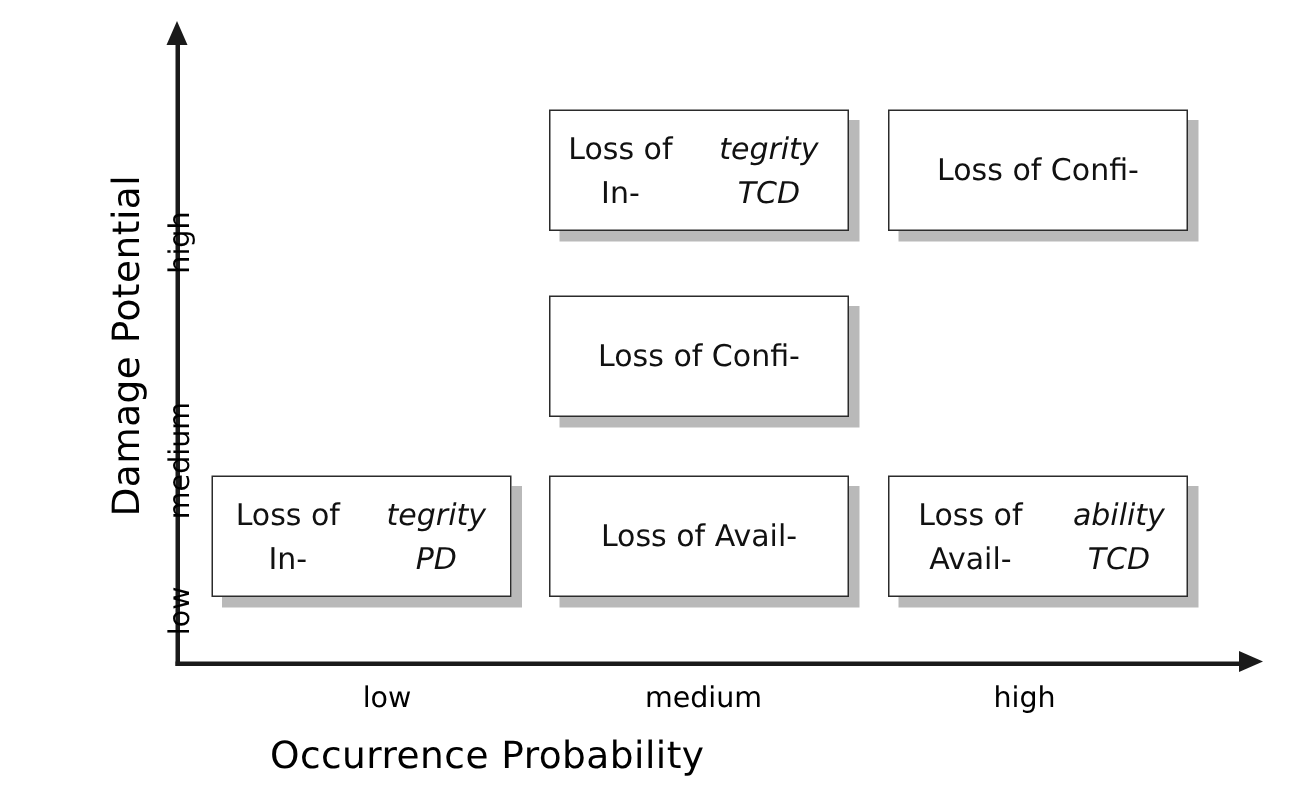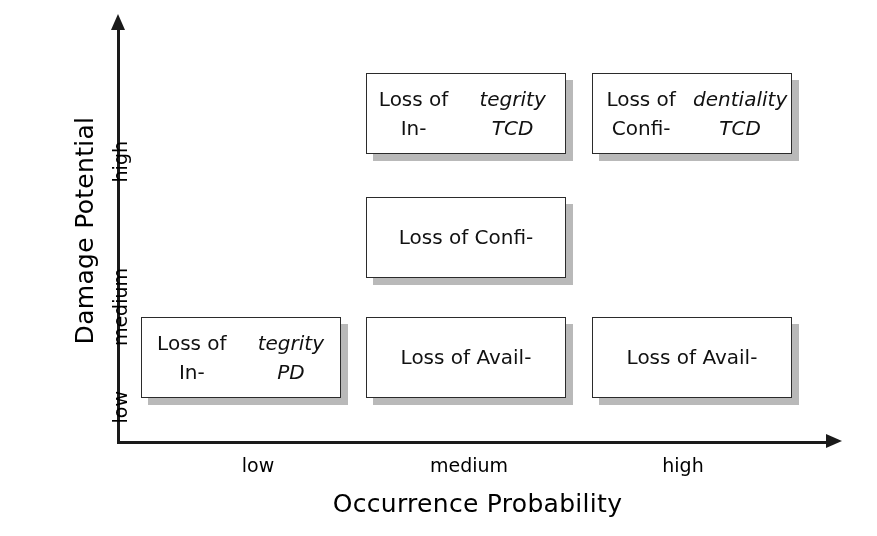--- a/index.html
+++ b/index.html
@@ -69,21 +69,20 @@
     transform: rotate(-90deg);
     font-size: 25px;
     letter-spacing: 0.3px;
     white-space: nowrap;
   }
   #x-axis-title {
     position: absolute;
     left: 180px;
     top: 489px;
     width: 595px;
-    text-align: center;
     font-size: 25px;
     letter-spacing: 0.3px;
     white-space: nowrap;
   }
 
   
   .y-tick {
     position: absolute;
     left: 0;
     width: 120px;
@@ -168,33 +167,33 @@
   <div class="x-tick" id="x-tick-medium">medium</div>
   <div class="x-tick" id="x-tick-high">high</div>
 
   <div class="risk-box row-high col-medium">
     <span>Loss of In-</span>
     <span class="line2">tegrity TCD</span>
   </div>
 
   <div class="risk-box row-high col-high">
     <span>Loss of Confi-</span>
-    <span class="line2">dentiality TCD</span>
   </div>
 
   <div class="risk-box row-medium col-medium">
     <span>Loss of Confi-</span>
   </div>
 
   <div class="risk-box row-low col-low">
     <span>Loss of In-</span>
     <span class="line2">tegrity PD</span>
   </div>
 
   <div class="risk-box row-low col-medium">
     <span>Loss of Avail-</span>
   </div>
 
   <div class="risk-box row-low col-high">
     <span>Loss of Avail-</span>
+    <span class="line2">ability TCD</span>
   </div>
 
 </div>
 
 </body></html>

